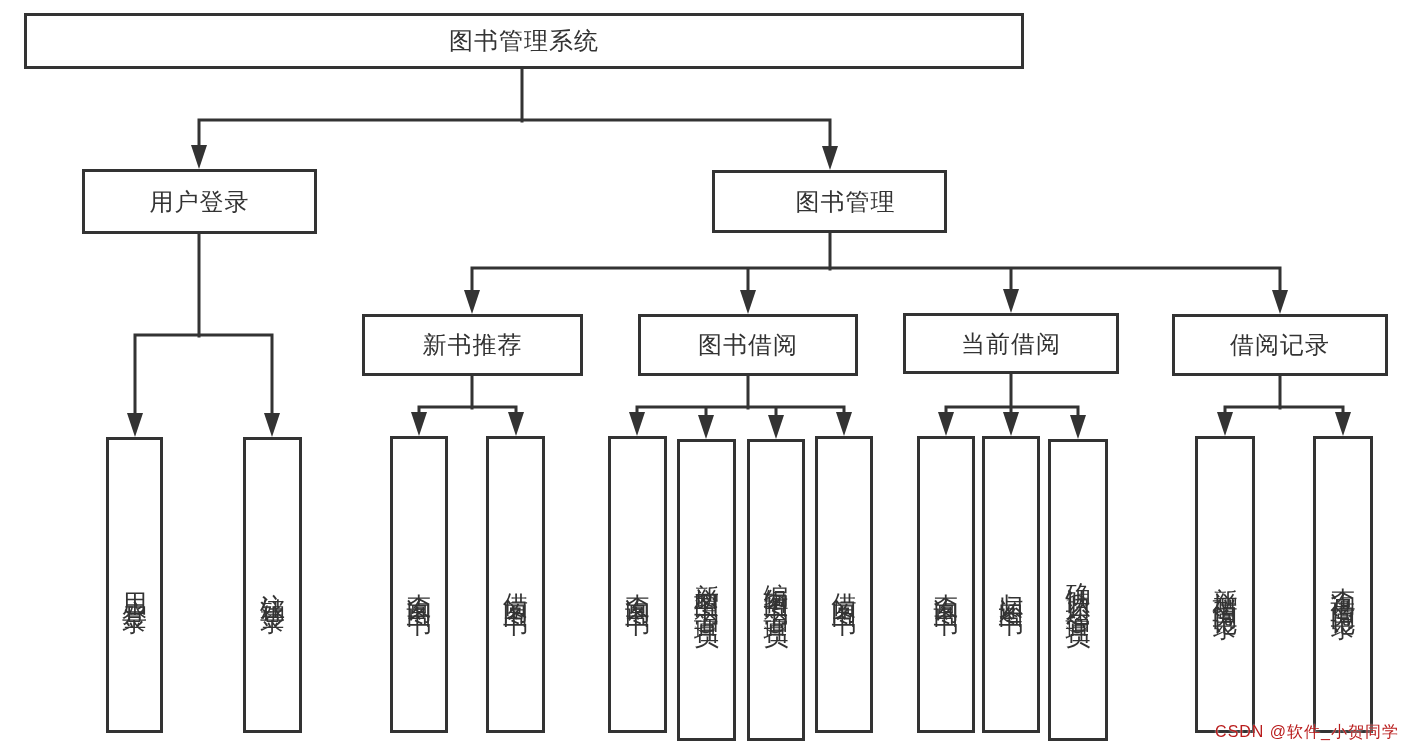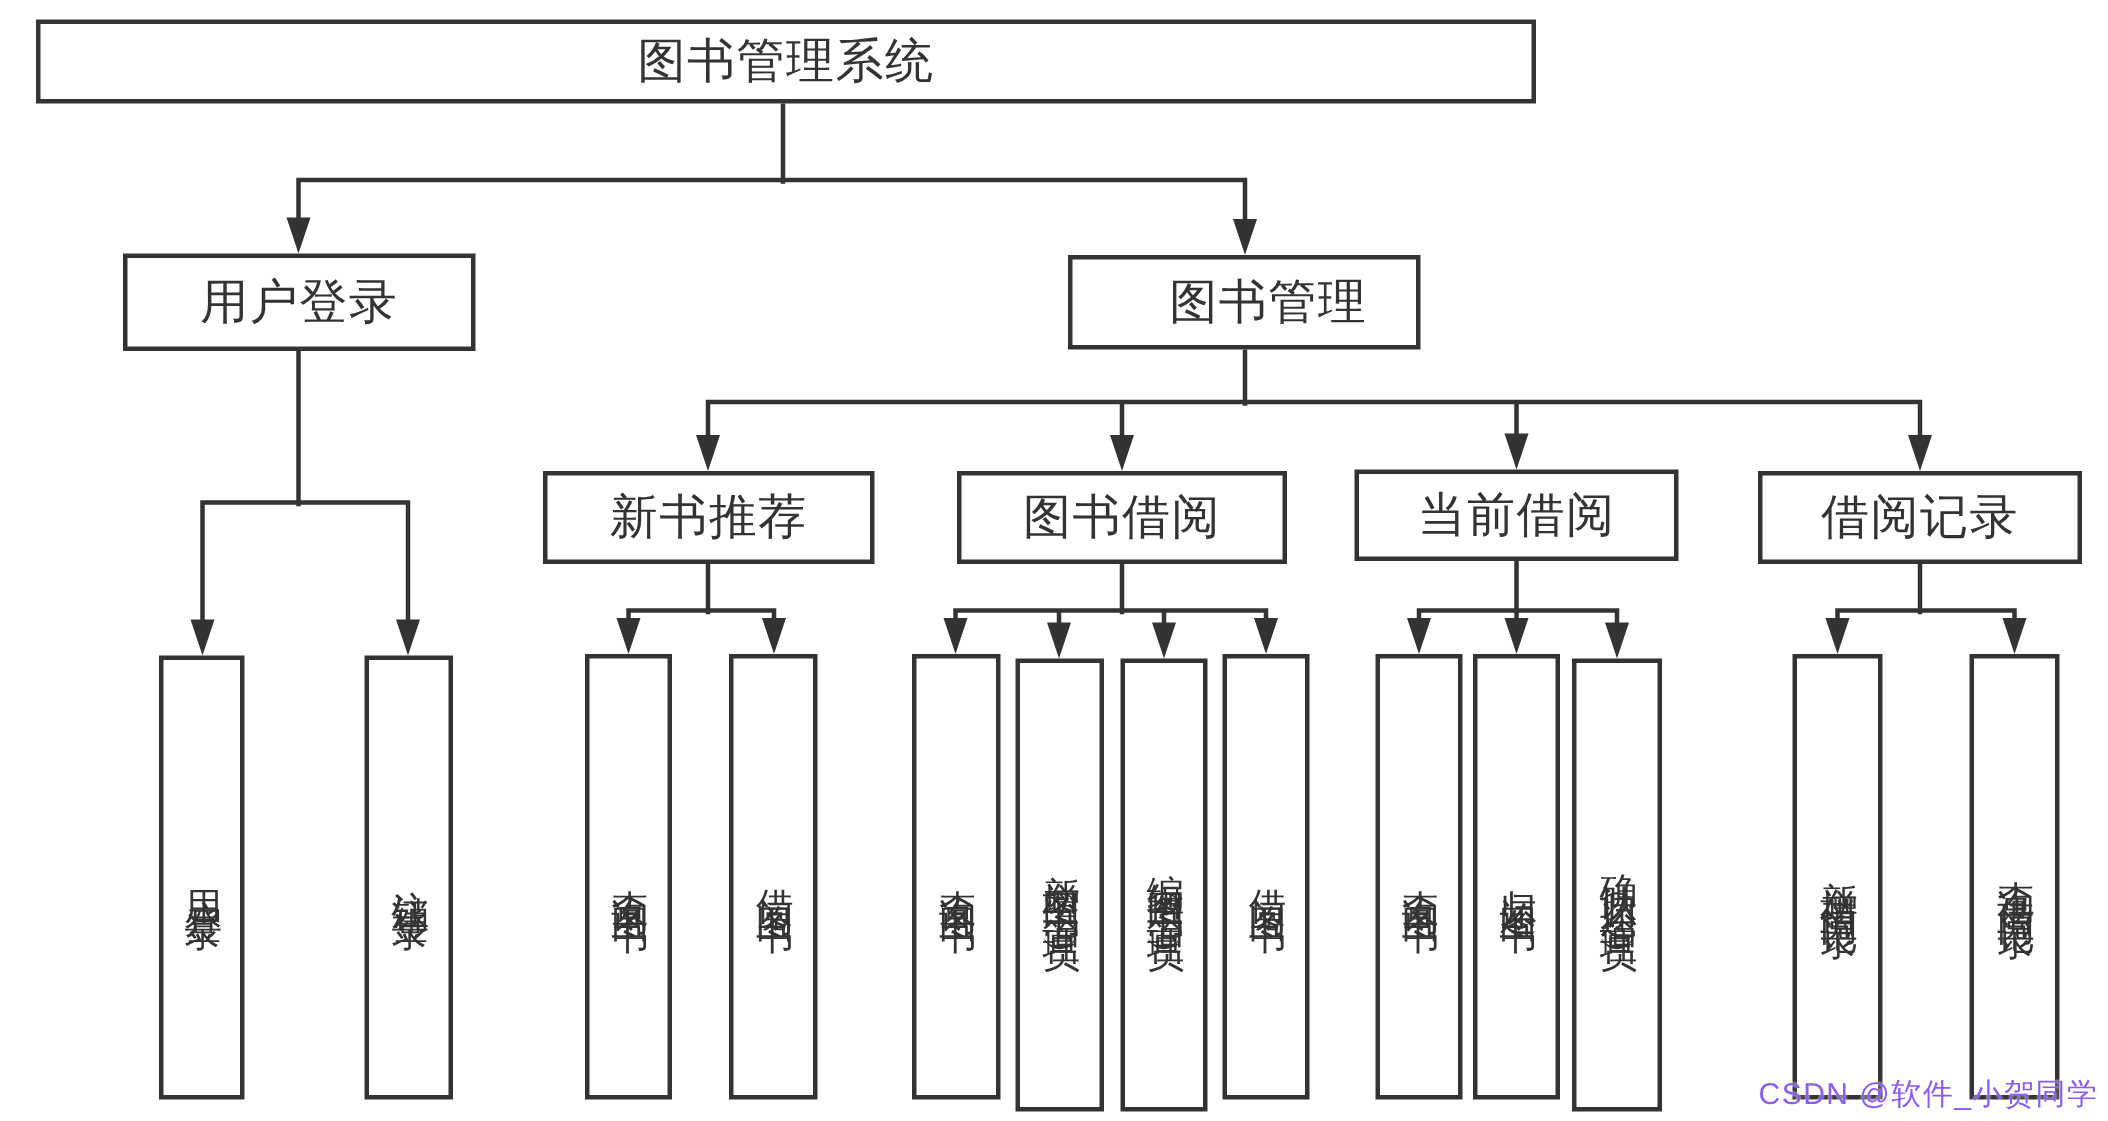--- a/index.html
+++ b/index.html
@@ -26,40 +26,40 @@
     box-sizing: border-box;
     background: #ffffff;
     border: 3px solid #333333;
     color: #333333;
     display: flex;
     align-items: center;
     justify-content: center;
     z-index: 2;
   }
   .hbox {
-    font-size: 32px;
+    font-size: 24px;
     letter-spacing: 1px;
     white-space: nowrap;
   }
   .vbox {
     font-size: 25px;
   }
   .vbox .vtext {
     writing-mode: vertical-rl;
     text-orientation: mixed;
     letter-spacing: 6px;
     line-height: 1;
   }
   .watermark {
     position: absolute;
     right: 6px;
     bottom: 4px;
     z-index: 5;
-    font-size: 20px;
-    color: #8b5cf6;
+    font-size: 16px;
+    color: #b91c1c;
     text-shadow: 0 0 2px #ffffff;
     letter-spacing: 1px;
     white-space: nowrap;
   }
 </style>
 </head>
 <body>
 
 <div id="stage">
 

